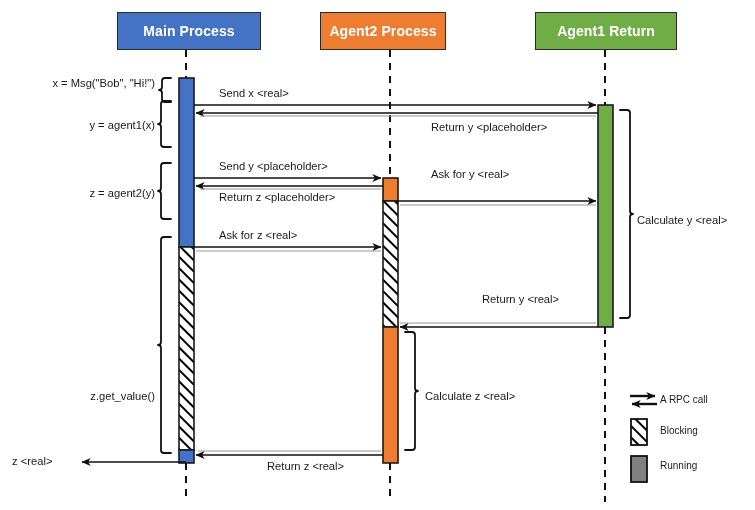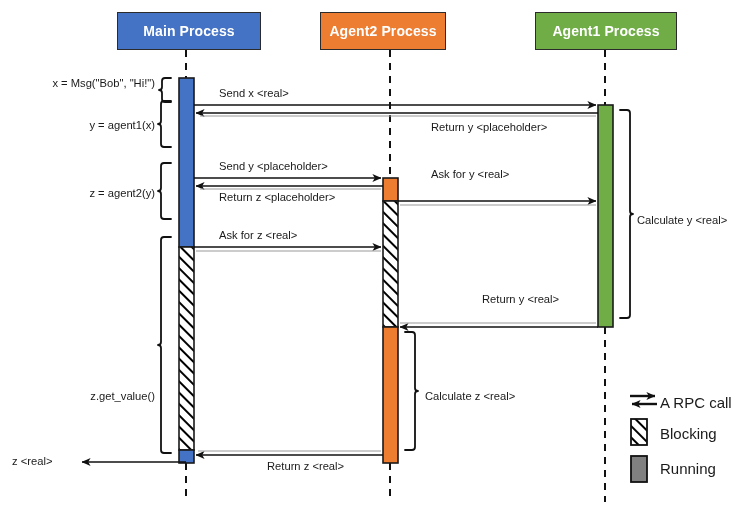--- a/index.html
+++ b/index.html
@@ -40,21 +40,21 @@
   }
   .lbl {
     position: absolute;
     font-size: 11.2px;
     color: #1a1a1a;
     white-space: nowrap;
   }
   .lbl.right { text-align: right; }
   .legend-text {
     position: absolute;
-    font-size: 15px;
+    font-size: 10px;
     color: #1a1a1a;
     white-space: nowrap;
   }
 </style>
 </head>
 <body>
 
 <div id="diagram">
 
   <svg class="layer" viewBox="0 0 755 510">
@@ -139,21 +139,21 @@
     <rect x="631" y="456" width="16" height="26" fill="#808080" stroke="#111111" stroke-width="1.8"></rect>
   </svg>
 
   <div class="hdr" style="left:117px; top:12px; width:144px; height:38px; background:#4472C4;">
     <span>Main Process</span>
   </div>
   <div class="hdr" style="left:320px; top:12px; width:126px; height:38px; background:#ED7D31;">
     <span>Agent2 Process</span>
   </div>
   <div class="hdr" style="left:535px; top:12px; width:142px; height:38px; background:#70AD47;">
-    <span>Agent1 Process</span>
+    <span>Agent1 Return</span>
   </div>
 
   <div class="lbl" style="left:219px; top:87px;">Send x &lt;real&gt;</div>
   <div class="lbl" style="left:431px; top:121px;">Return y &lt;placeholder&gt;</div>
   <div class="lbl" style="left:219px; top:160px;">Send y &lt;placeholder&gt;</div>
   <div class="lbl" style="left:219px; top:191px;">Return z &lt;placeholder&gt;</div>
   <div class="lbl" style="left:431px; top:168px;">Ask for y &lt;real&gt;</div>
   <div class="lbl" style="left:219px; top:229px;">Ask for z &lt;real&gt;</div>
   <div class="lbl" style="left:455px; top:293px;margin-left:27px;">Return y &lt;real&gt;</div>
   <div class="lbl" style="left:219px; top:460px;margin-left:48px;">Return z &lt;real&gt;</div>

